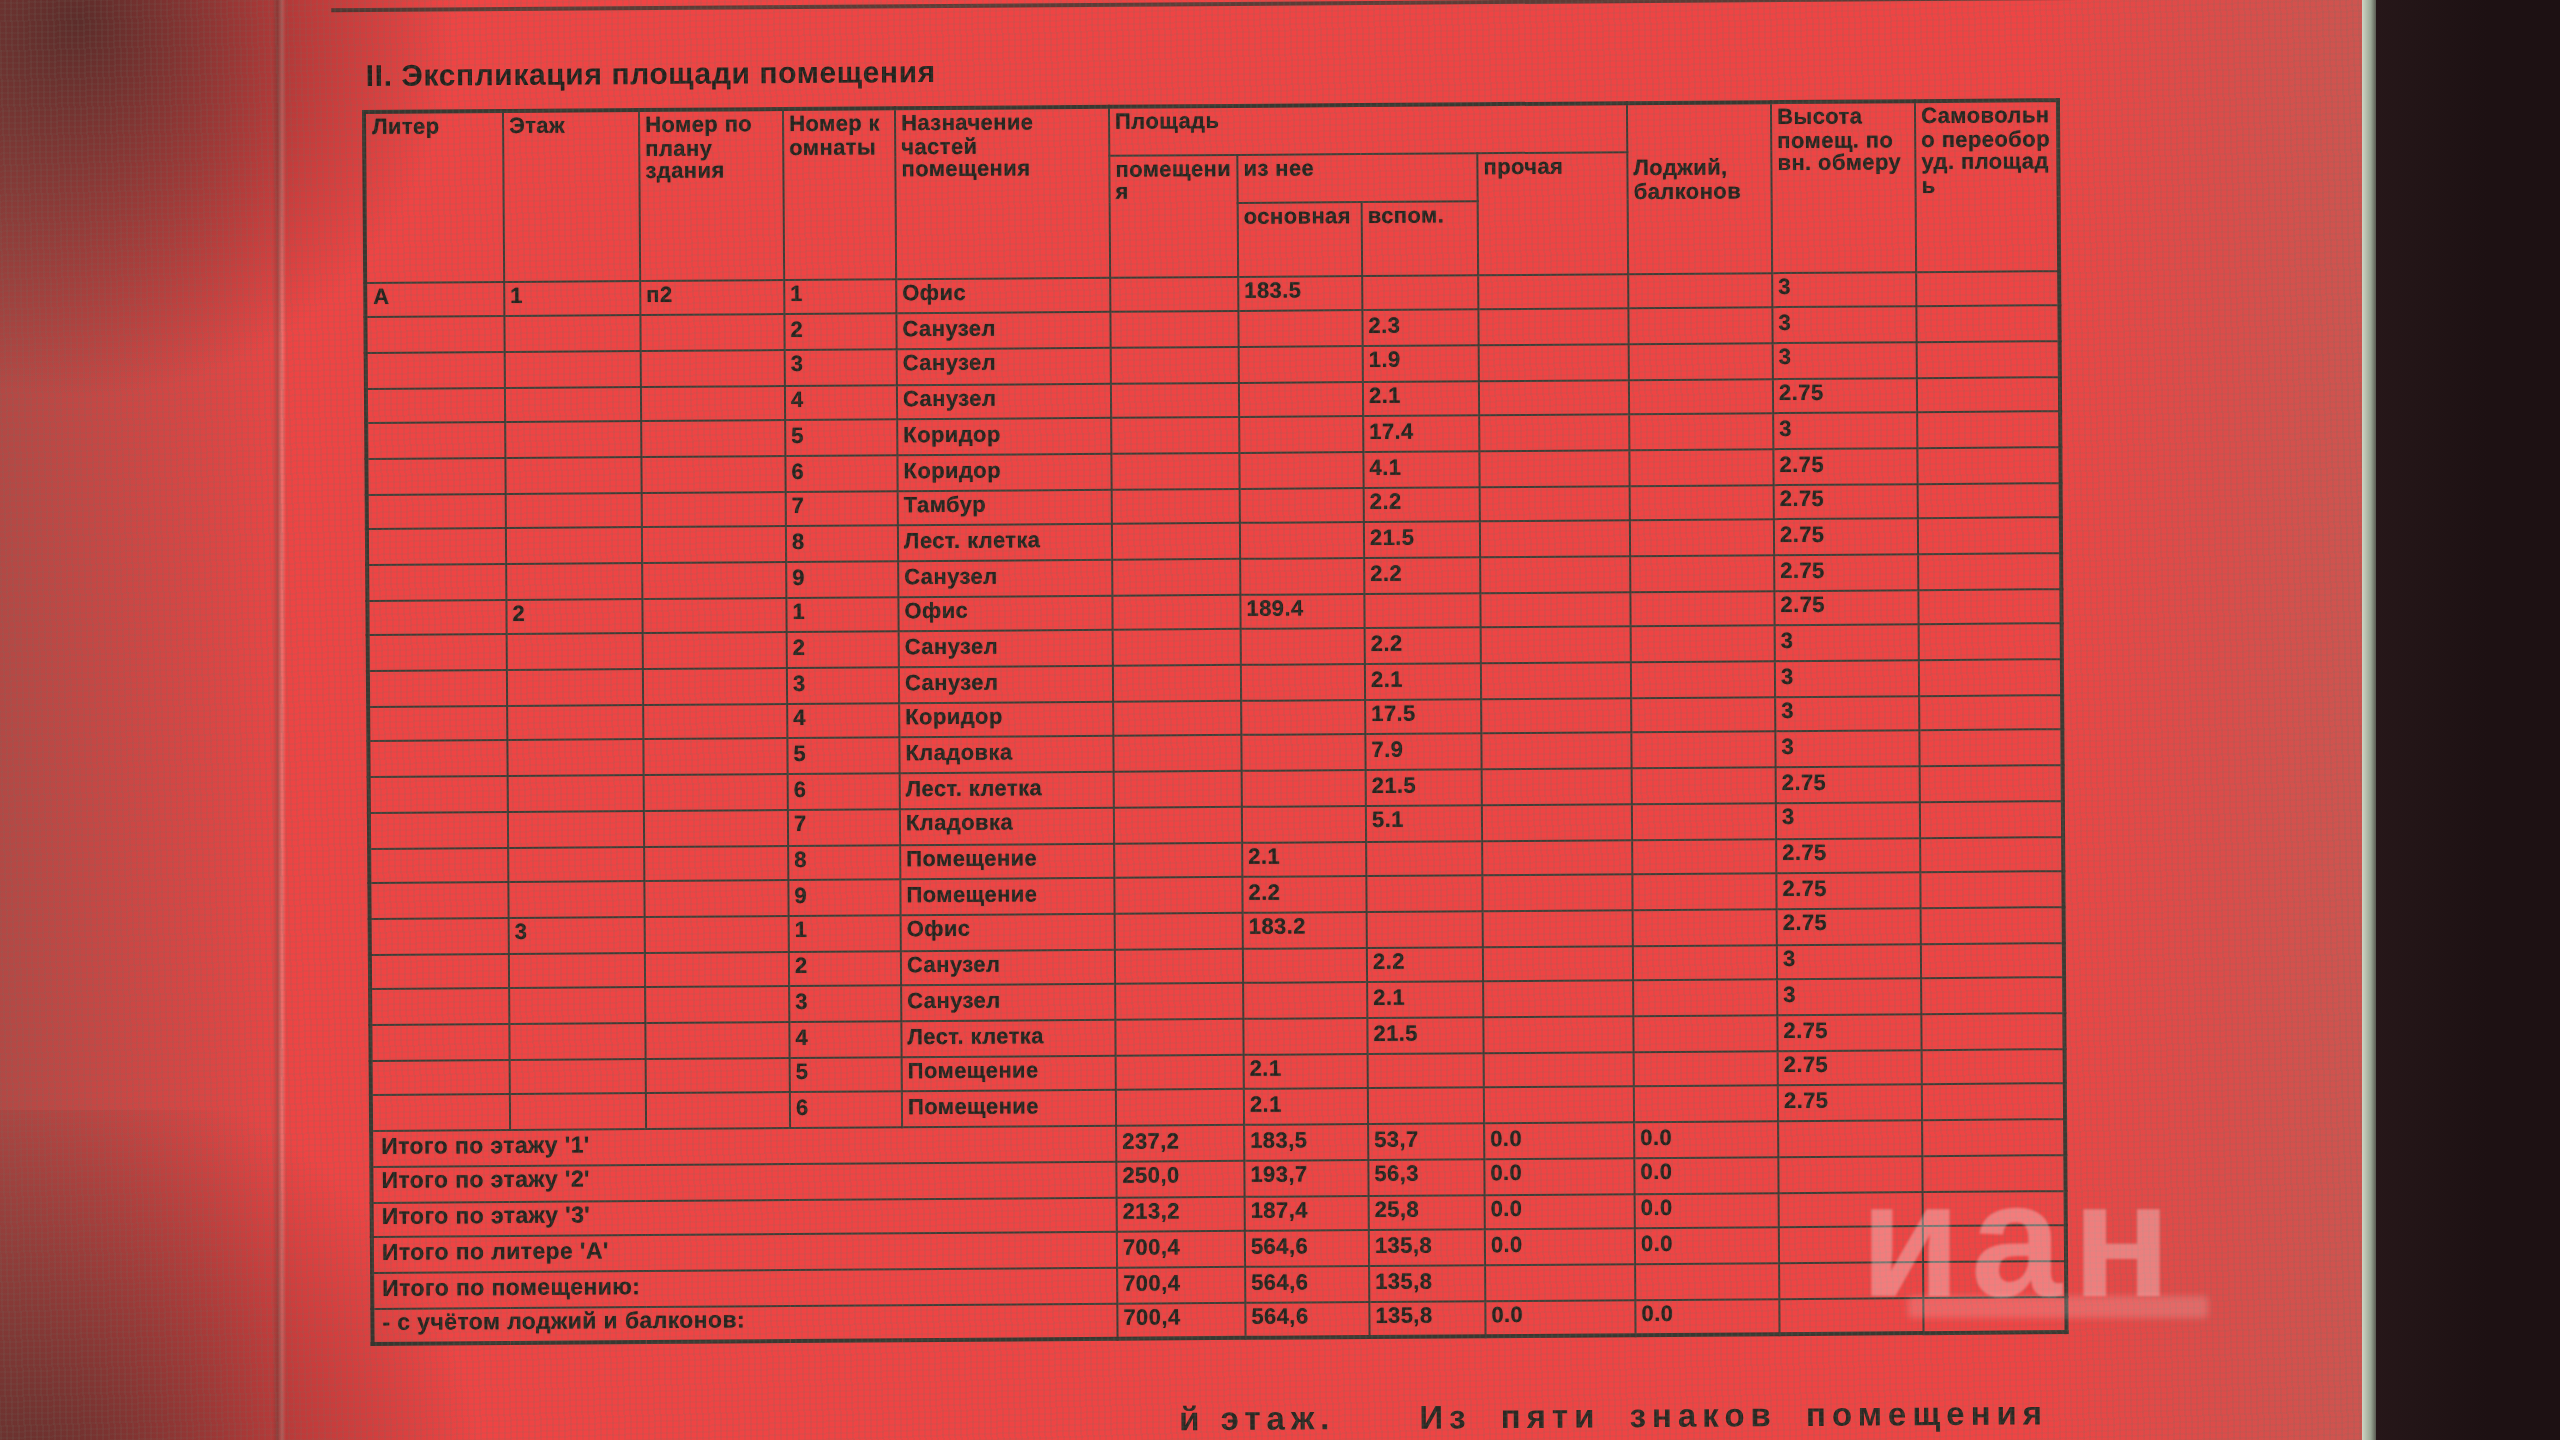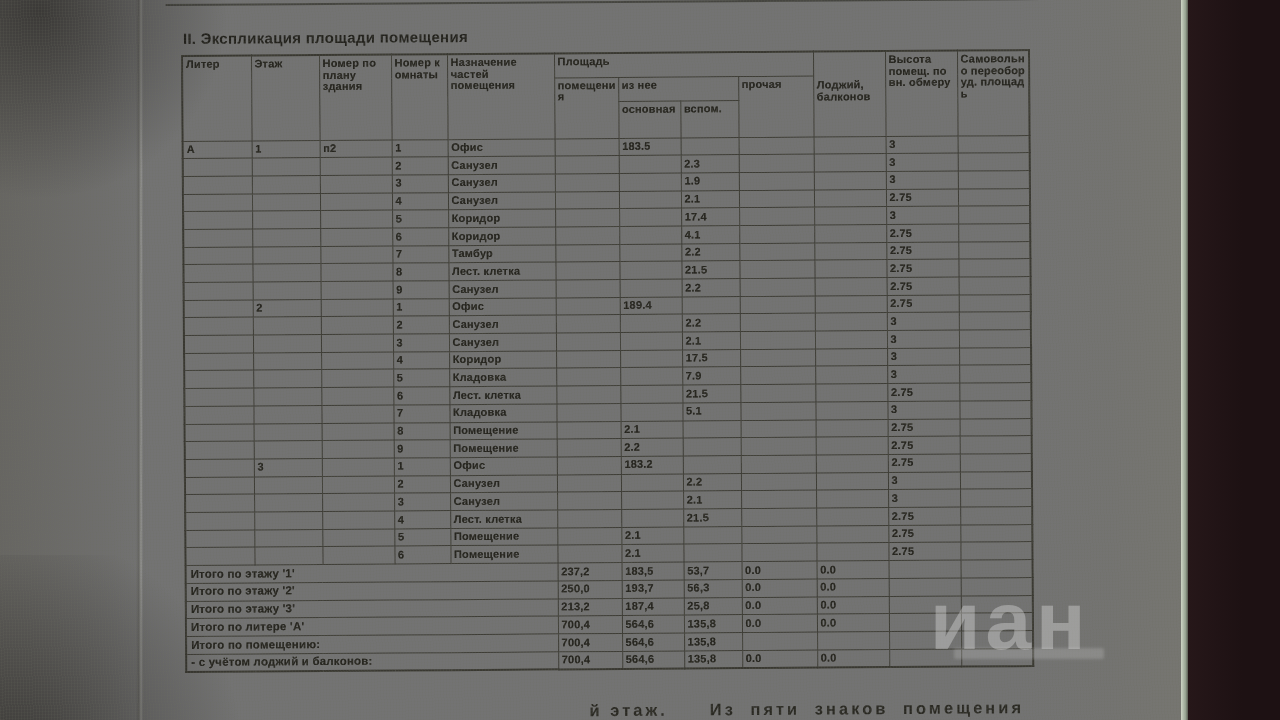--- a/index.html
+++ b/index.html
@@ -1,17 +1,17 @@
 <!DOCTYPE html>
 <html><head>
 <meta charset="utf-8">
 <style>
   html,body{margin:0;padding:0;background:#17100f;}
   .photo{position:relative;width:1280px;height:720px;overflow:hidden;
-         background:#737373;font-family:"Liberation Sans",sans-serif;}
+         background:#ef4444;font-family:"Liberation Sans",sans-serif;}
 
   
   .texture{position:absolute;inset:0;z-index:6;pointer-events:none;
     background:
       repeating-linear-gradient(88deg, rgba(108,110,96,.13) 0 1px, rgba(0,0,0,0) 1px 3px),
       repeating-linear-gradient(-2deg, rgba(108,110,96,.09) 0 1px, rgba(0,0,0,0) 1px 3px);}
 
   
   .left-strip{position:absolute;left:0;top:0;bottom:0;width:150px;z-index:5;pointer-events:none;
     background:linear-gradient(90deg, rgba(82,79,70,.38), rgba(82,79,70,.12) 72%, rgba(82,79,70,0));}

